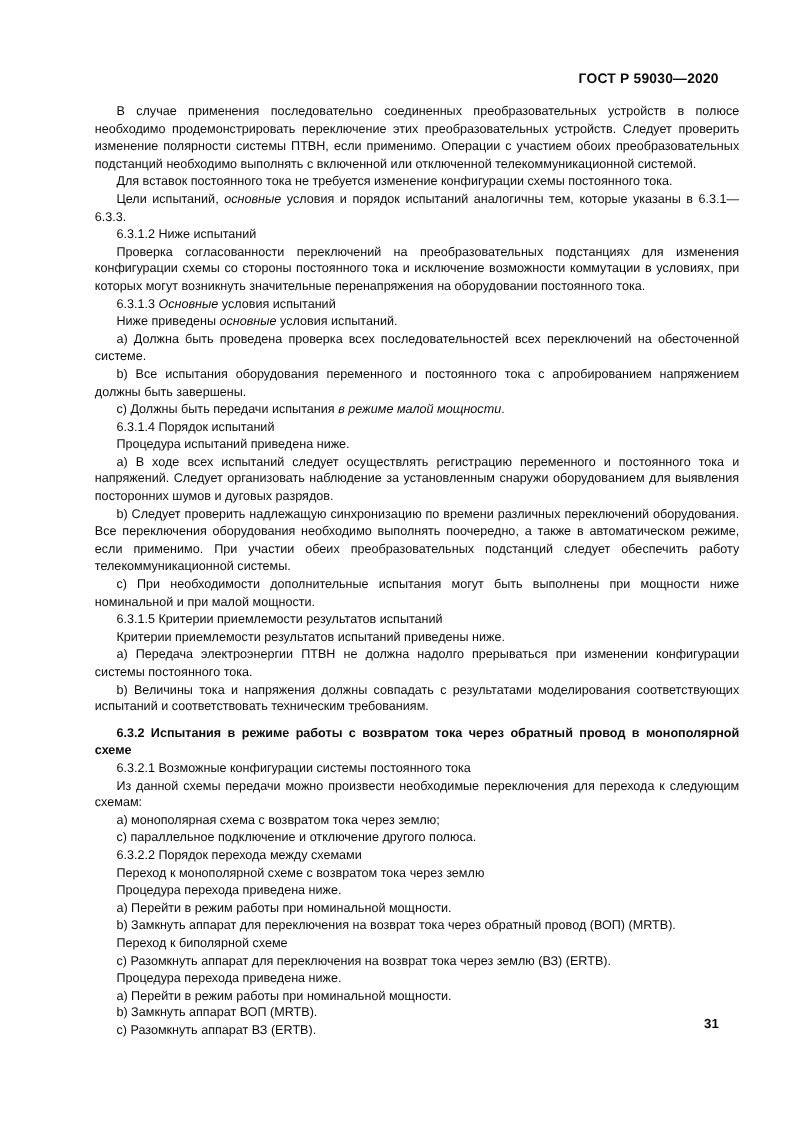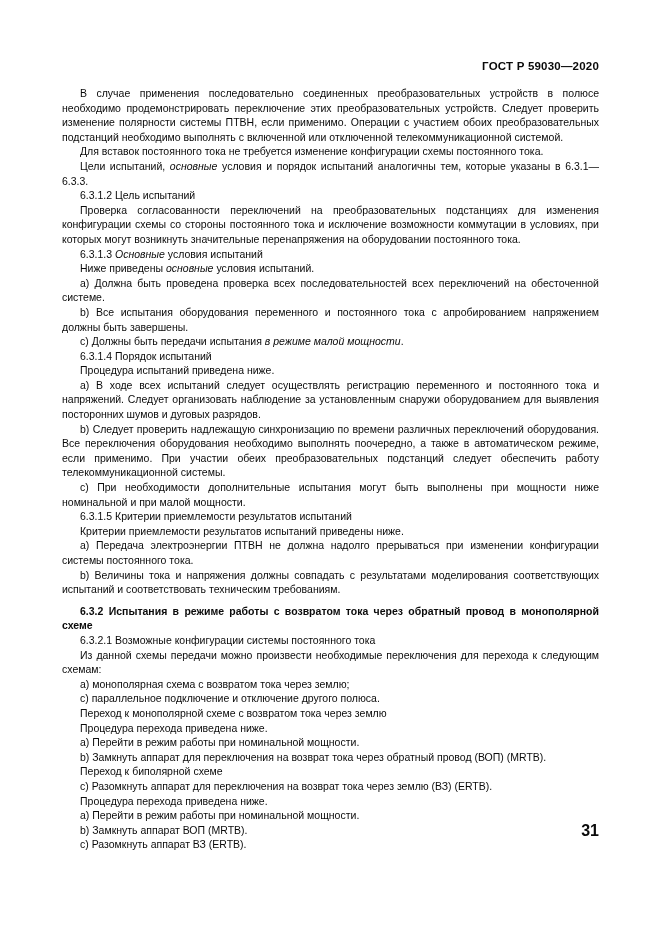--- a/index.html
+++ b/index.html
@@ -27,79 +27,80 @@
     top: 60px;
     right: 62px;
     font-size: 11.5px;
     font-weight: bold;
     letter-spacing: 0.2px;
     white-space: nowrap;
   }
   .content {
     position: absolute;
     top: 86px;
-    left: 62px;
+    left: 79px;
     width: 537px;
   }
   p {
     margin: 0;
     font-size: 10.5px;
     line-height: 14.6px;
     text-align: justify;
     text-justify: inter-word;
     -webkit-hyphens: none;
     hyphens: none;
   }
   p.indent {
     text-indent: 18px;
   }
   .it { font-style: italic; margin-top: 48px; }
   .bd { font-weight: bold; }
   .pagenum {
     position: absolute;
     right: 62px;
-    bottom: 95px;
-    font-size: 16px;
+    bottom: 75px;
+    font-size: 11px;
     font-weight: bold;
   }
   
   .blk + .blk { margin-top: 0px; }
 </style>
 </head>
 <body>
 
 <div class="page">
 
   <div class="header">ГОСТ Р 59030—2020</div>
 
   <div class="content">
       <p class="blk indent"><span>В случае применения последовательно соединенных преобразовательных устройств в полюсе необходимо продемонстрировать переключение этих преобразовательных устройств. Следует проверить изменение полярности системы ПТВН, если применимо. Операции с участием обоих преобразовательных подстанций необходимо выполнять с включенной или отключенной телекоммуникационной системой.</span></p>
       <p class="blk indent"><span>Для вставок постоянного тока не требуется изменение конфигурации схемы постоянного тока.</span></p>
       <p class="blk indent"><span>Цели испытаний, </span><span class="it">основные</span><span> условия и порядок испытаний аналогичны тем, которые указаны в 6.3.1—6.3.3.</span></p>
-      <p class="blk indent"><span>6.3.1.2  Цель испытаний</span></p>
+      <p class="blk indent"><span>6.3.1.2  Ниже испытаний</span></p>
       <p class="blk indent"><span>Проверка согласованности переключений на преобразовательных подстанциях для изменения конфигурации схемы со стороны постоянного тока и исключение возможности коммутации в условиях, при которых могут возникнуть значительные перенапряжения на оборудовании постоянного тока.</span></p>
       <p class="blk indent"><span>6.3.1.3  </span><span class="it">Основные</span><span> условия испытаний</span></p>
       <p class="blk indent"><span>Ниже приведены </span><span class="it">основные</span><span> условия испытаний.</span></p>
       <p class="blk indent"><span>a) Должна быть проведена проверка всех последовательностей всех переключений на обесточенной системе.</span></p>
       <p class="blk indent"><span>b) Все испытания оборудования переменного и постоянного тока с апробированием напряжением должны быть завершены.</span></p>
       <p class="blk indent"><span>c) Должны быть передачи испытания </span><span class="it">в режиме малой мощности</span><span>.</span></p>
       <p class="blk indent"><span>6.3.1.4  Порядок испытаний</span></p>
       <p class="blk indent"><span>Процедура испытаний приведена ниже.</span></p>
       <p class="blk indent"><span>a) В ходе всех испытаний следует осуществлять регистрацию переменного и постоянного тока и напряжений. Следует организовать наблюдение за установленным снаружи оборудованием для выявления посторонних шумов и дуговых разрядов.</span></p>
       <p class="blk indent"><span>b) Следует проверить надлежащую синхронизацию по времени различных переключений оборудования. Все переключения оборудования необходимо выполнять поочередно, а также в автоматическом режиме, если применимо. При участии обеих преобразовательных подстанций следует обеспечить работу телекоммуникационной системы.</span></p>
       <p class="blk indent"><span>c) При необходимости дополнительные испытания могут быть выполнены при мощности ниже номинальной и при малой мощности.</span></p>
       <p class="blk indent"><span>6.3.1.5  Критерии приемлемости результатов испытаний</span></p>
       <p class="blk indent"><span>Критерии приемлемости результатов испытаний приведены ниже.</span></p>
       <p class="blk indent"><span>a) Передача электроэнергии ПТВН не должна надолго прерываться при изменении конфигурации системы постоянного тока.</span></p>
       <p class="blk indent"><span>b) Величины тока и напряжения должны совпадать с результатами моделирования соответствующих испытаний и соответствовать техническим требованиям.</span></p>
       <p class="blk indent" style="margin-top: 7px;"><span class="bd">6.3.2  Испытания в режиме работы с возвратом тока через обратный провод в монополярной схеме</span></p>
       <p class="blk indent"><span>6.3.2.1  Возможные конфигурации системы постоянного тока</span></p>
       <p class="blk indent"><span>Из данной схемы передачи можно произвести необходимые переключения для перехода к следующим схемам:</span></p>
       <p class="blk indent"><span>a) монополярная схема с возвратом тока через землю;</span></p>
       <p class="blk indent"><span>c) параллельное подключение и отключение другого полюса.</span></p>
+      <p class="blk indent"><span>6.3.2.2  Порядок перехода между схемами</span></p>
       <p class="blk indent"><span>Переход к монополярной схеме с возвратом тока через землю</span></p>
       <p class="blk indent"><span>Процедура перехода приведена ниже.</span></p>
       <p class="blk indent"><span>a) Перейти в режим работы при номинальной мощности.</span></p>
       <p class="blk indent"><span>b) Замкнуть аппарат для переключения на возврат тока через обратный провод (ВОП) (MRTB).</span></p>
       <p class="blk indent"><span>Переход к биполярной схеме</span></p>
       <p class="blk indent"><span>c) Разомкнуть аппарат для переключения на возврат тока через землю (ВЗ) (ERTB).</span></p>
       <p class="blk indent"><span>Процедура перехода приведена ниже.</span></p>
       <p class="blk indent"><span>a) Перейти в режим работы при номинальной мощности.</span></p>
       <p class="blk indent"><span>b) Замкнуть аппарат ВОП (MRTB).</span></p>
       <p class="blk indent"><span>c) Разомкнуть аппарат ВЗ (ERTB).</span></p>

